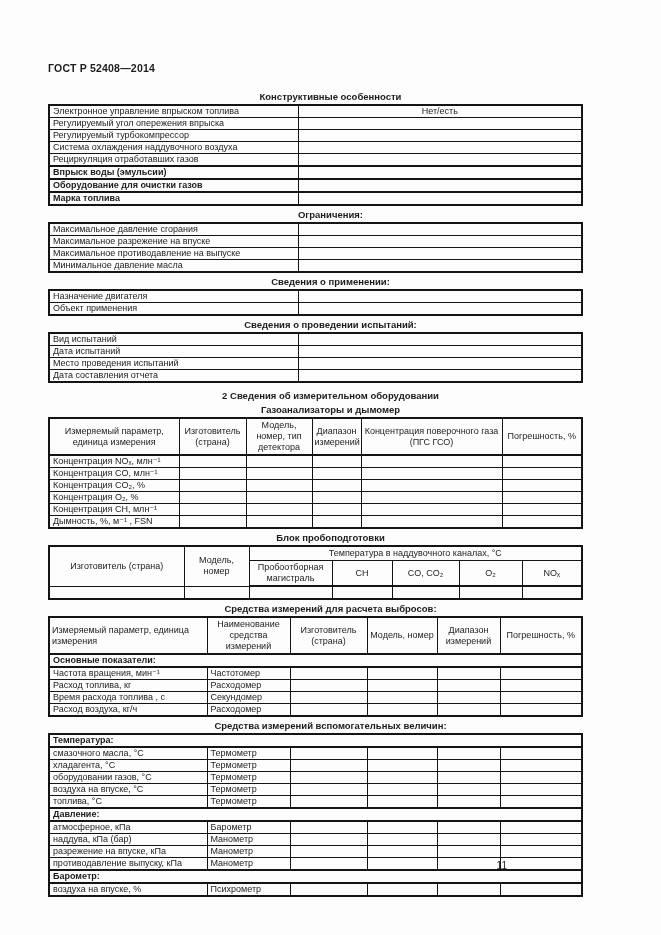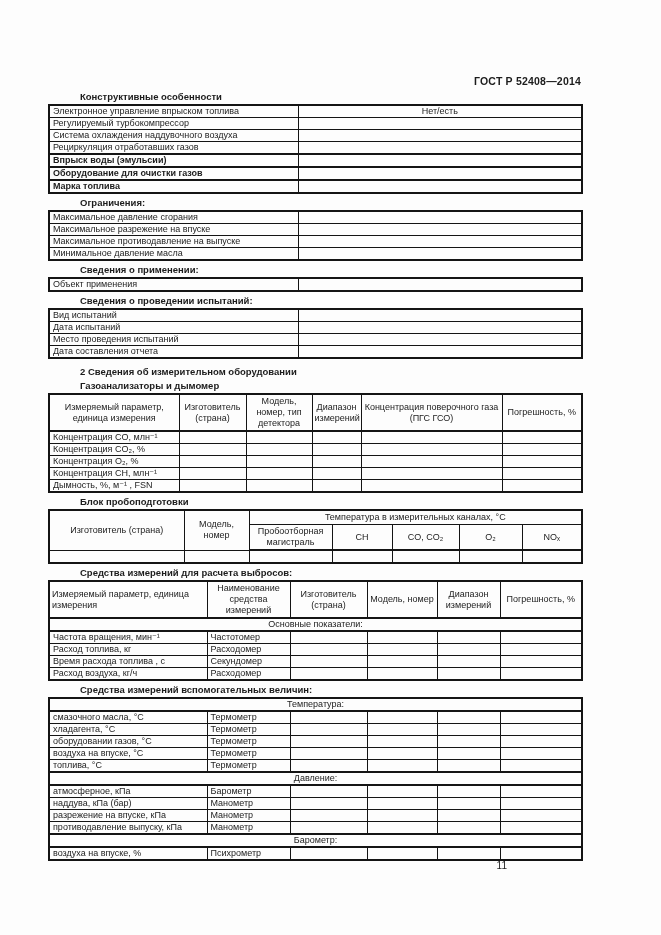--- a/index.html
+++ b/index.html
@@ -6,45 +6,45 @@
   .page{
     position:relative;
     width:661px;height:935px;
     background:#fdfdfd;
     font-family:"Liberation Sans","DejaVu Sans",sans-serif;
     color:#1c1c1c;
     overflow:hidden;
   }
   .gost-header{
     position:absolute;top:62px;left:48px;width:533px;
-    text-align:right;font-weight:bold;font-size:10.5px;letter-spacing:.2px;margin-top:13px;
+    font-weight:bold;font-size:10.5px;letter-spacing:.2px;
   }
   .content{position:absolute;left:48px;top:88px;width:533px;}
   .sec-heading{
     font-weight:bold;font-size:9.5px;line-height:11px;
-    margin:3px 0 2px 32px;white-space:nowrap;
+    margin:3px 0 2px 32px;white-space:nowrap;text-align:center;
   }
   .num-heading{margin-top:7px;}
   table{
     border-collapse:collapse;table-layout:fixed;width:533px;
     border:2px solid #141414;
   }
   td,th{
     border:1px solid #141414;
     font-size:9px;line-height:11px;font-weight:normal;
     padding:0 3px;height:11px;
     overflow:hidden;vertical-align:middle;
   }
   td{white-space:nowrap;text-align:left;}
   th{white-space:normal;text-align:center;padding:1px 2px;}
   thead tr:last-child th{border-bottom:2px solid #141414;}
   .two-col td:last-child{text-align:center;}
   tr.thick td{border-top:2px solid #141414;font-weight:bold;}
   tr.section-row td{
-    font-weight:normal;border-top:2px solid #141414;border-bottom:2px solid #141414;text-align:center;
+    font-weight:bold;border-top:2px solid #141414;border-bottom:2px solid #141414;
   }
   .page-number{
     position:absolute;top:860px;left:48px;width:459px;
     text-align:right;font-size:10px;
   }
 </style>
 </head>
 <body>
 
 <div class="page">
@@ -58,20 +58,24 @@
       <colgroup>
           <col style="width:249px">
           <col style="width:284px">
         </colgroup>
       <tbody>
           <tr>
             <td>Электронное управление впрыском топлива</td>
             <td>Нет/есть</td>
           </tr>
           <tr>
+            <td>Регулируемый угол опережения впрыска</td>
+            <td></td>
+          </tr>
+          <tr>
             <td>Регулируемый турбокомпрессор</td>
             <td></td>
           </tr>
           <tr>
             <td>Система охлаждения наддувочного воздуха</td>
             <td></td>
           </tr>
           <tr>
             <td>Рециркуляция отработавших газов</td>
             <td></td>
@@ -117,20 +121,24 @@
         </tbody>
     </table>
 
     <div class="sec-heading">Сведения о применении:</div>
     <table class="two-col">
       <colgroup>
           <col style="width:249px">
           <col style="width:284px">
         </colgroup>
       <tbody>
+          <tr>
+            <td>Назначение двигателя</td>
+            <td></td>
+          </tr>
           <tr>
             <td>Объект применения</td>
             <td></td>
           </tr>
         </tbody>
     </table>
 
     <div class="sec-heading">Сведения о проведении испытаний:</div>
     <table class="two-col">
       <colgroup>
@@ -174,20 +182,28 @@
           <th>Измеряемый параметр, единица измерения</th>
           <th>Изготовитель (страна)</th>
           <th>Модель, номер, тип детектора</th>
           <th>Диапазон измерений</th>
           <th>Концентрация поверочного газа (ПГС ГСО)</th>
           <th>Погрешность, %</th>
         </tr>
       </thead>
       <tbody>
           <tr>
+            <td>Концентрация NOₓ, млн⁻¹</td>
+            <td></td>
+            <td></td>
+            <td></td>
+            <td></td>
+            <td></td>
+          </tr>
+          <tr>
             <td>Концентрация CO, млн⁻¹</td>
             <td></td>
             <td></td>
             <td></td>
             <td></td>
             <td></td>
           </tr>
           <tr>
             <td>Концентрация CO₂, %</td>
             <td></td>
@@ -231,21 +247,21 @@
           <col style="width:83px">
         <col style="width:60px">
           <col style="width:67px">
           <col style="width:63px">
           <col style="width:60px">
       </colgroup>
       <thead>
         <tr>
           <th rowspan="2">Изготовитель (страна)</th>
           <th rowspan="2">Модель, номер</th>
-          <th colspan="5" style="border-bottom:1px solid #141414;">Температура в измерительных каналах, °С</th>
+          <th colspan="5" style="border-bottom:1px solid #141414;">Температура в наддувочного каналах, °С</th>
         </tr>
         <tr>
           <th>Пробоотборная магистраль</th>
           <th>CH</th>
           <th>CO, CO₂</th>
           <th>O₂</th>
           <th>NOₓ</th>
         </tr>
       </thead>
       <tbody>

